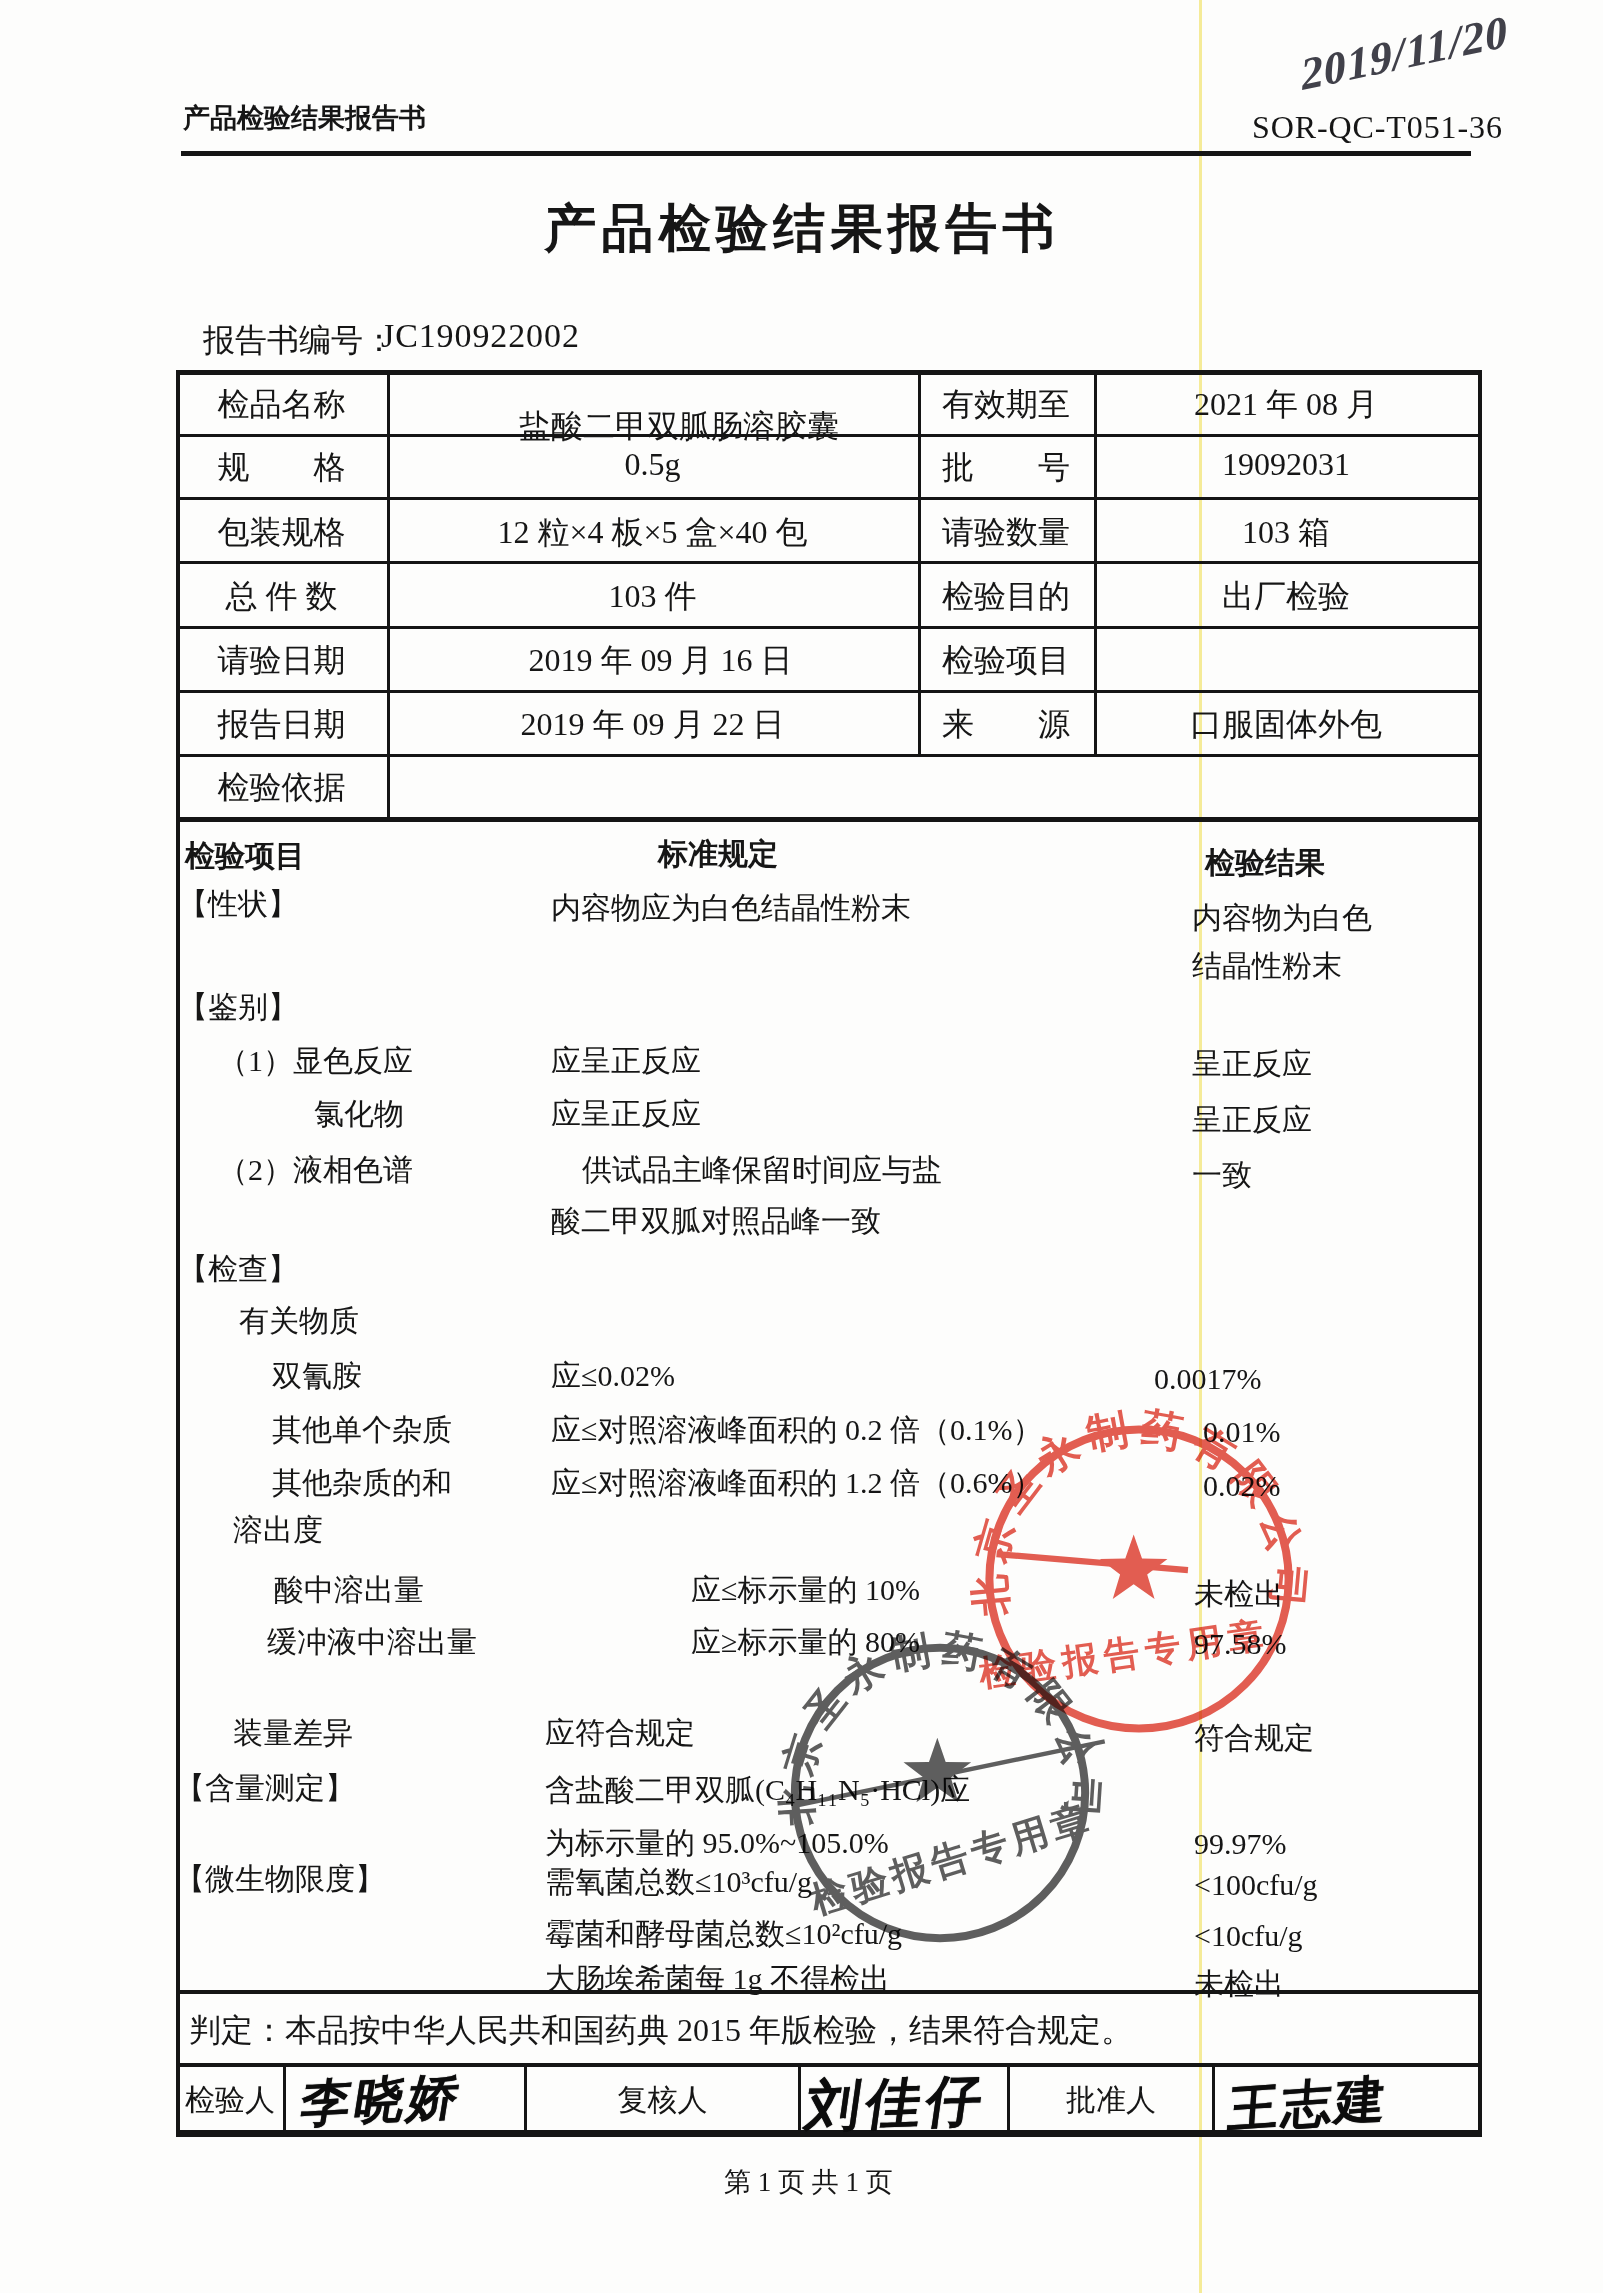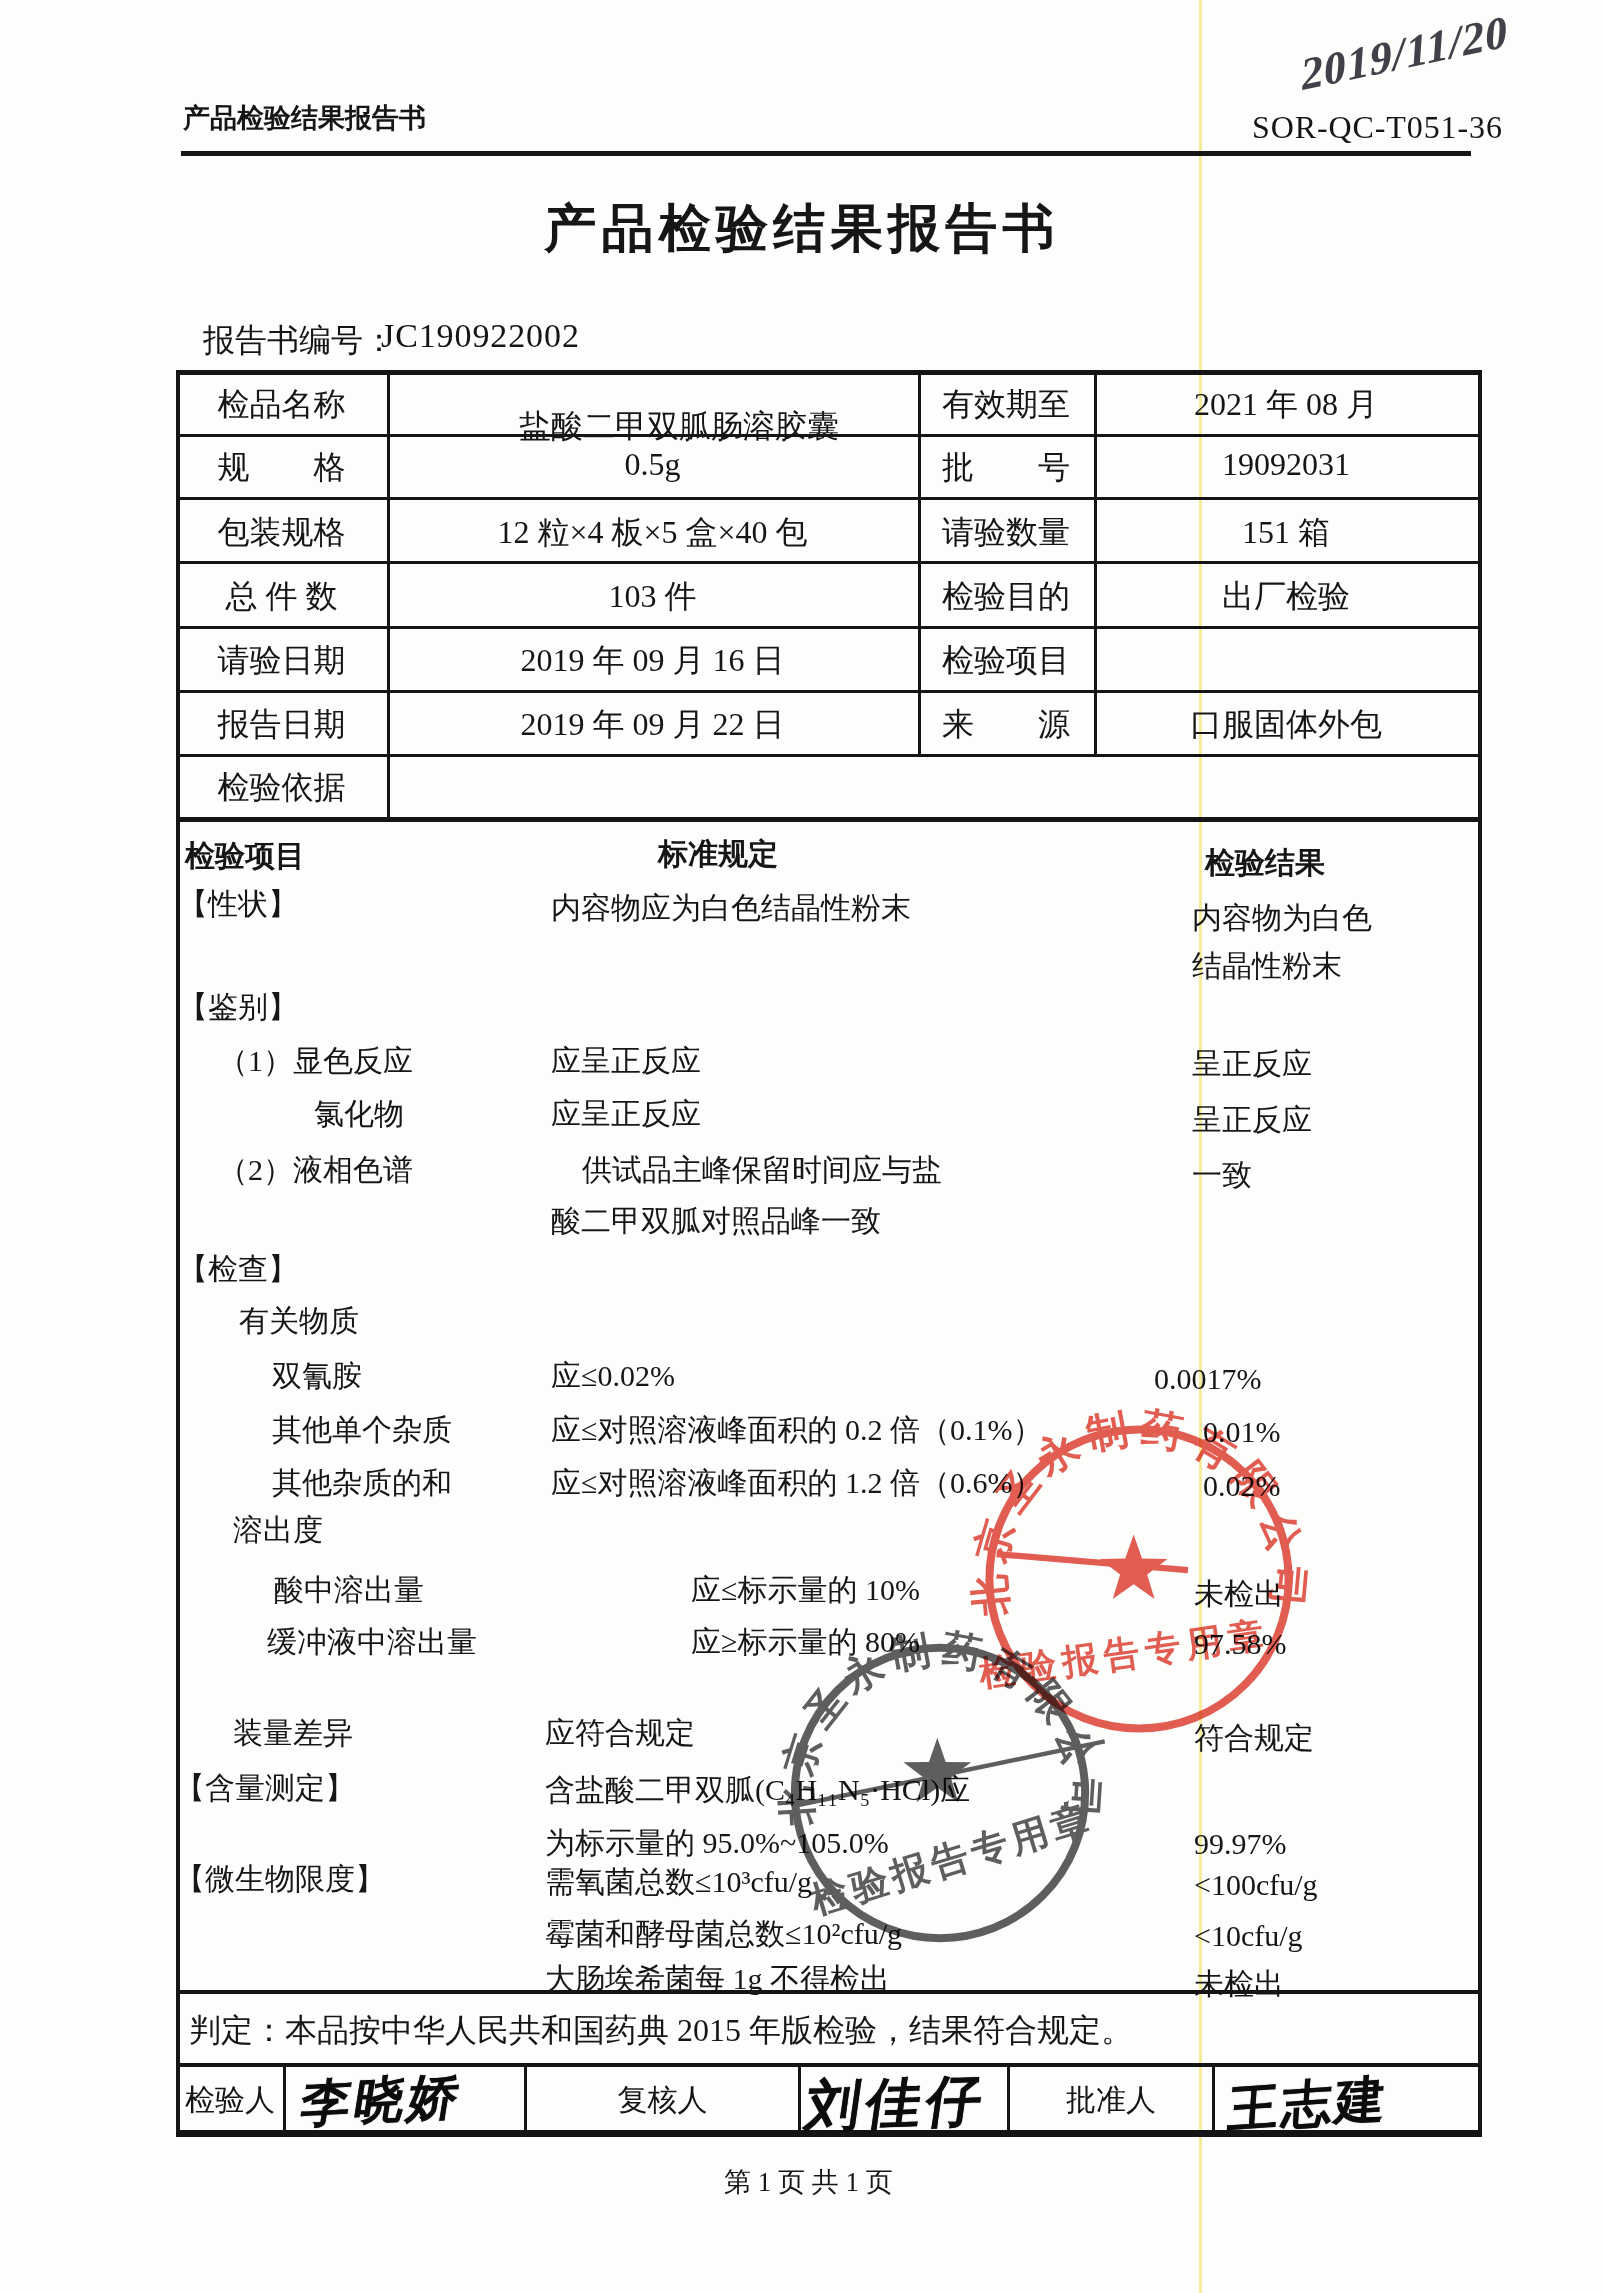--- a/index.html
+++ b/index.html
@@ -55,29 +55,29 @@
   <div class="tc f36" style="left:1094px;top:383px;width:384px;">2021 年 08 月</div>
 
   <div class="tc f36" style="left:176px;top:446px;width:211px;">规　　格</div>
   <div class="tc f36" style="left:387px;top:446px;width:531px;">0.5g</div>
   <div class="tc f36" style="left:918px;top:446px;width:176px;">批　　号</div>
   <div class="tc f36" style="left:1094px;top:446px;width:384px;">19092031</div>
 
   <div class="tc f36" style="left:176px;top:511px;width:211px;">包装规格</div>
   <div class="tc f36" style="left:387px;top:511px;width:531px;">12 粒×4 板×5 盒×40 包</div>
   <div class="tc f36" style="left:918px;top:511px;width:176px;">请验数量</div>
-  <div class="tc f36" style="left:1094px;top:511px;width:384px;">151 箱</div>
+  <div class="tc f36" style="left:1094px;top:511px;width:384px;">103 箱</div>
 
   <div class="tc f36" style="left:176px;top:575px;width:211px;">总 件 数</div>
   <div class="tc f36" style="left:387px;top:575px;width:531px;">103 件</div>
   <div class="tc f36" style="left:918px;top:575px;width:176px;">检验目的</div>
   <div class="tc f36" style="left:1094px;top:575px;width:384px;">出厂检验</div>
 
   <div class="tc f36" style="left:176px;top:639px;width:211px;">请验日期</div>
-  <div class="tc f36" style="left:387px;top:639px;width:531px;">2019 年 09 月 16 日</div>
+  <div class="tc f36" style="left:387px;top:639px;width:531px;padding-left:8px;">2019 年 09 月 16 日</div>
   <div class="tc f36" style="left:918px;top:639px;width:176px;">检验项目</div>
 
   <div class="tc f36" style="left:176px;top:703px;width:211px;">报告日期</div>
   <div class="tc f36" style="left:387px;top:703px;width:531px;">2019 年 09 月 22 日</div>
   <div class="tc f36" style="left:918px;top:703px;width:176px;">来　　源</div>
   <div class="tc f36" style="left:1094px;top:703px;width:384px;">口服固体外包</div>
 
   <div class="tc f36" style="left:176px;top:766px;width:211px;">检验依据</div>
 
   <span class="ab f34 bold" style="left:185px;top:836px;">检验项目</span>

